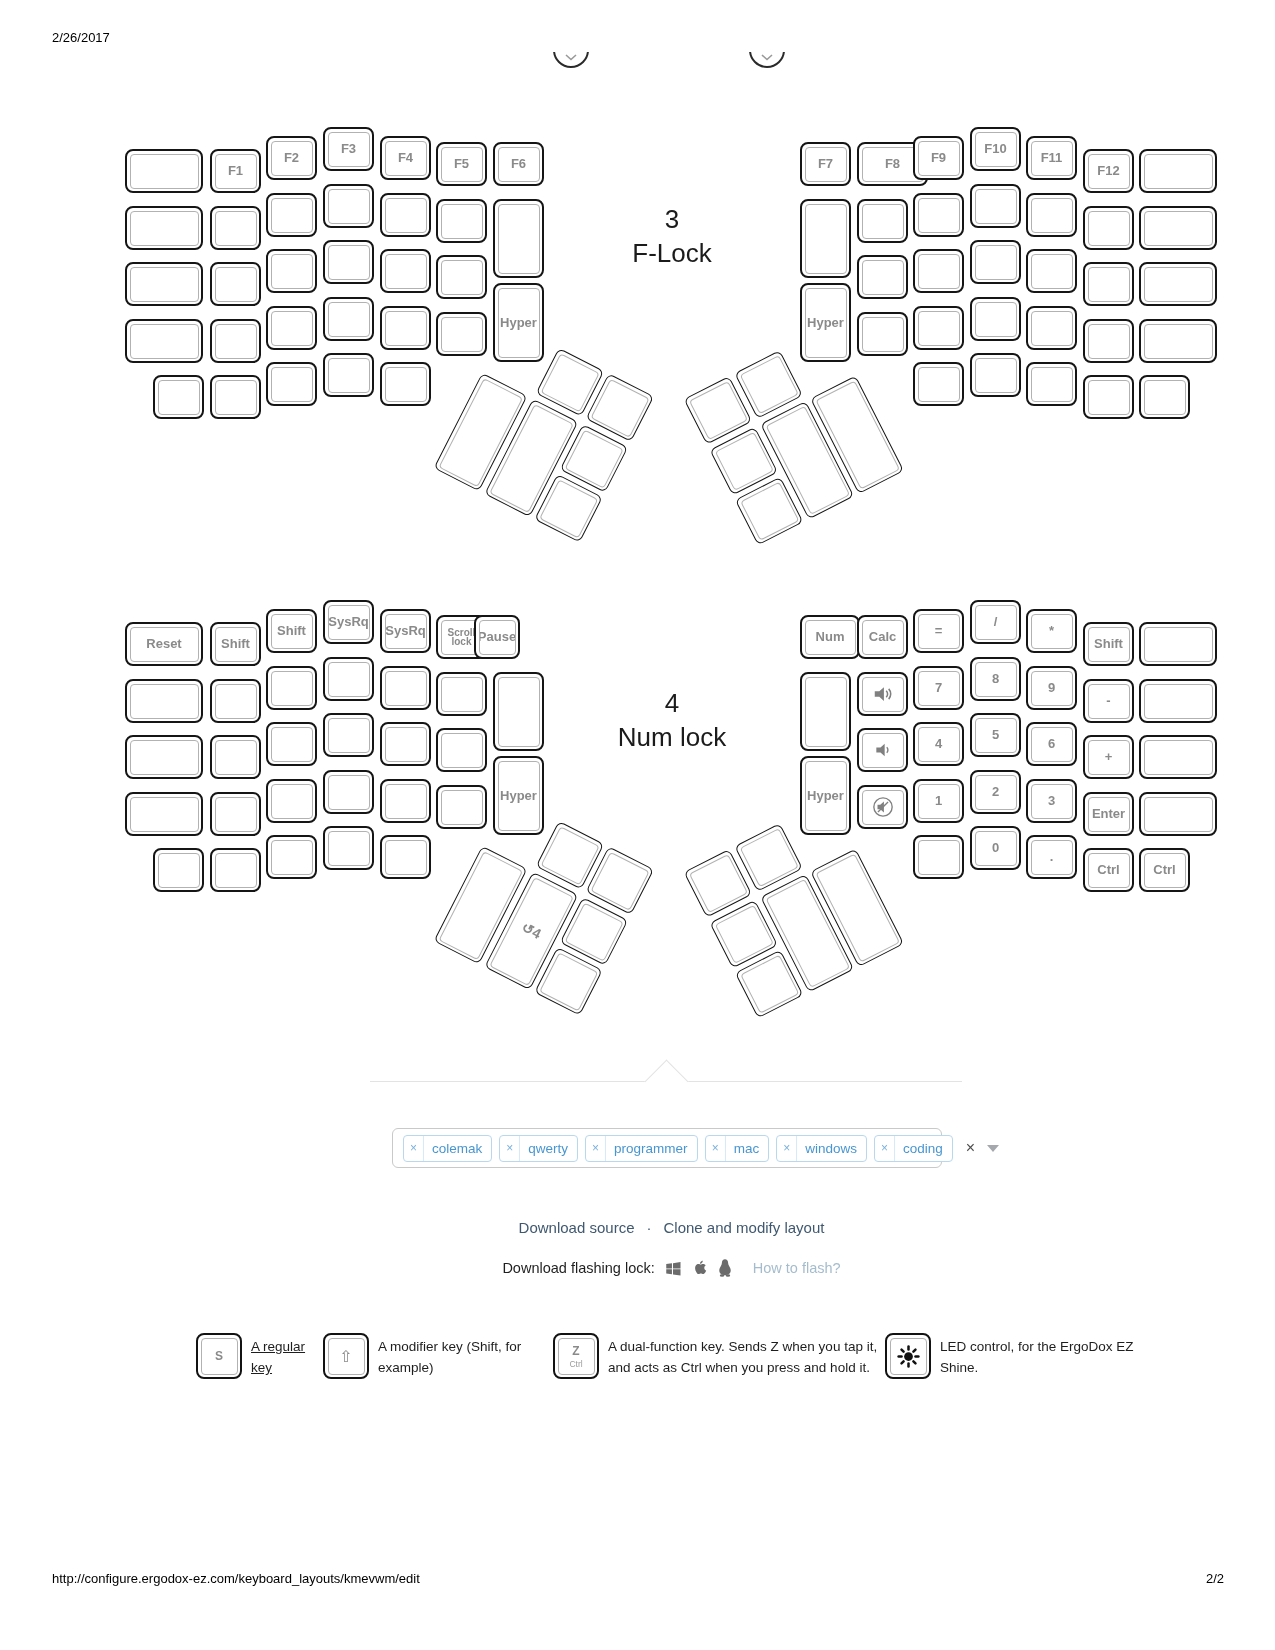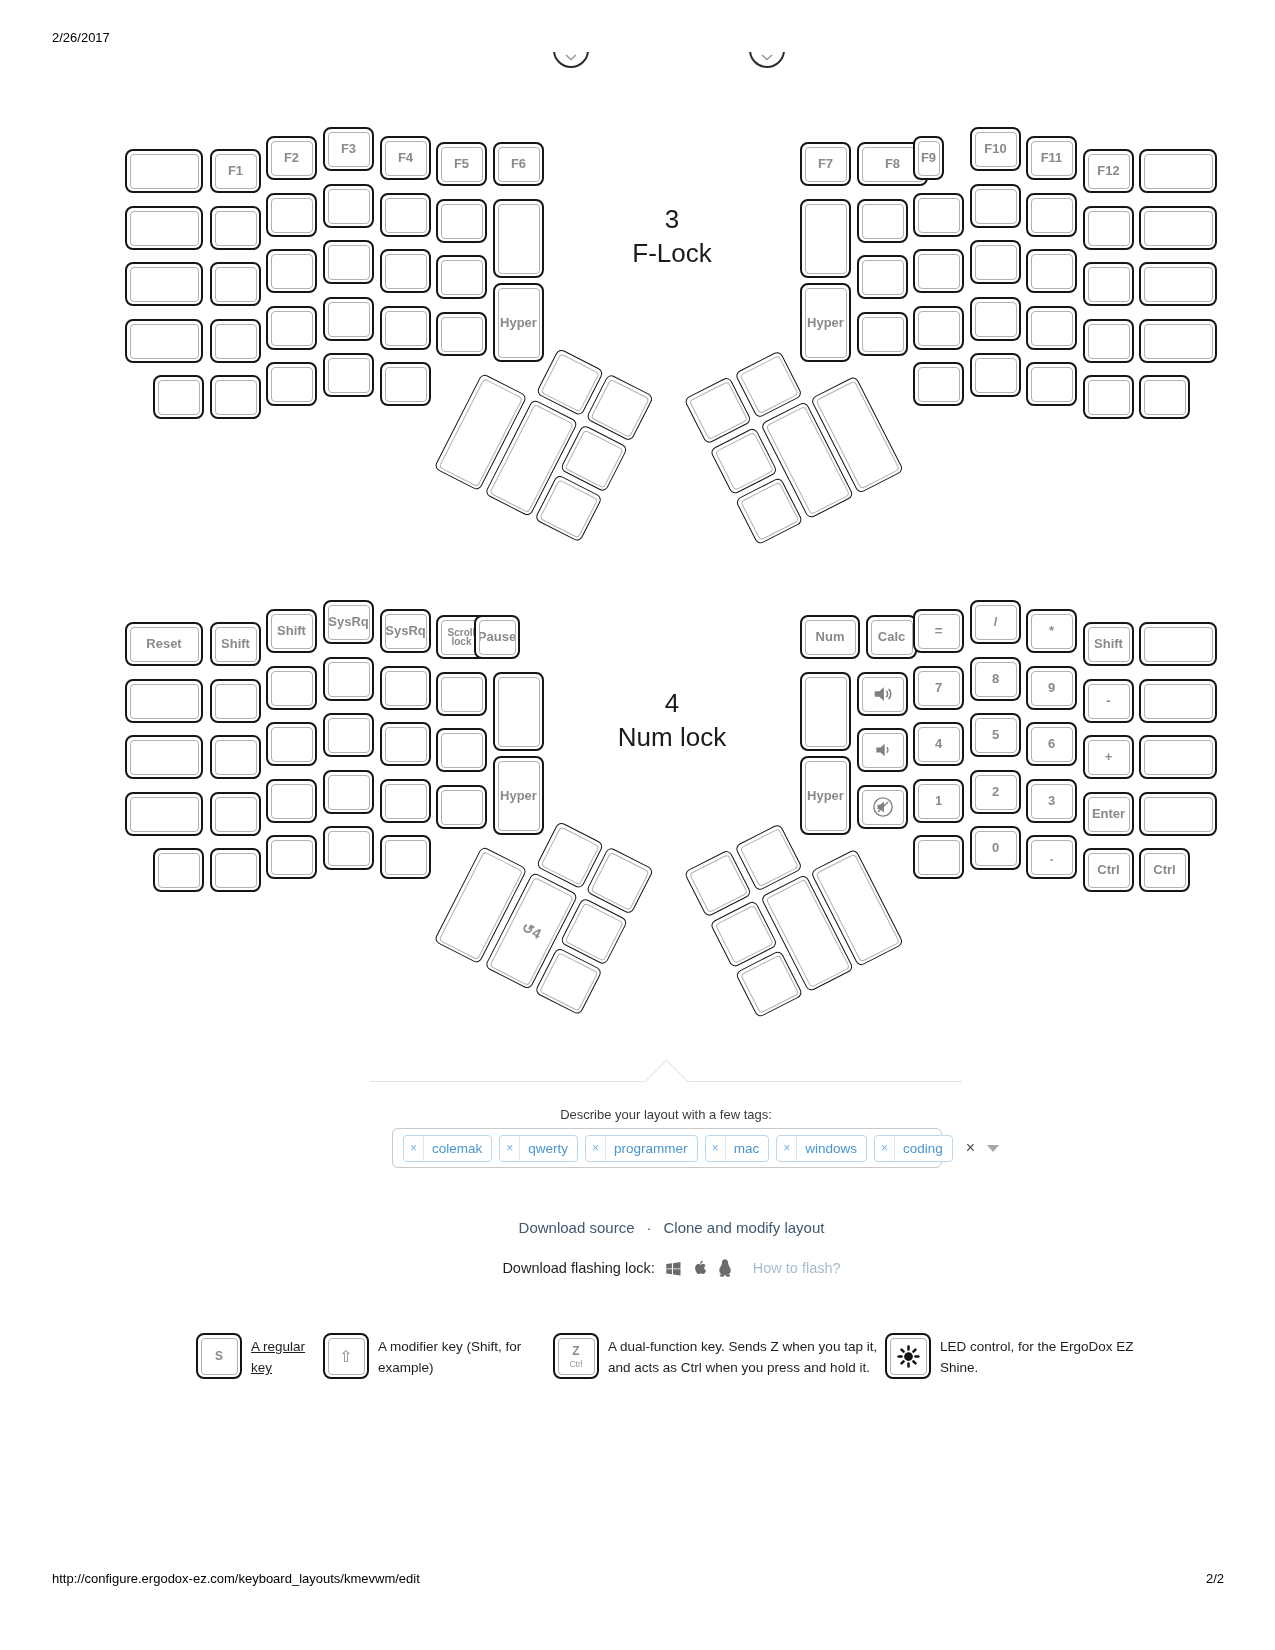--- a/index.html
+++ b/index.html
@@ -222,21 +222,21 @@
         </div>
         <div class="key" style="left: 57px; top: 72px; width: 51px; height: 44px;">
           <div class="cap"></div>
         </div>
         <div class="key" style="left: 57px; top: 128px; width: 51px; height: 44px;">
           <div class="cap"></div>
         </div>
         <div class="key" style="left: 57px; top: 185px; width: 51px; height: 44px;">
           <div class="cap"></div>
         </div>
-        <div class="key" style="left: 113px; top: 9px; width: 31px; height: 44px;">
+        <div class="key" style="left: 113px; top: 9px; width: 51px; height: 44px;">
           <div class="cap">
             <span class="lbl">F9</span>
           </div>
         </div>
         <div class="key" style="left: 113px; top: 66px; width: 51px; height: 44px;">
           <div class="cap"></div>
         </div>
         <div class="key" style="left: 113px; top: 122px; width: 51px; height: 44px;">
           <div class="cap"></div>
         </div>
@@ -481,21 +481,21 @@
           </div>
         </div>
         <div class="key" style="left: 0px; top: 72px; width: 51px; height: 79px;">
           <div class="cap"></div>
         </div>
         <div class="key" style="left: 0px; top: 156px; width: 51px; height: 79px;">
           <div class="cap">
             <span class="lbl">Hyper</span>
           </div>
         </div>
-        <div class="key" style="left: 66px; top: 15px; width: 51px; height: 44px;">
+        <div class="key" style="left: 57px; top: 15px; width: 51px; height: 44px;">
           <div class="cap">
             <span class="lbl">Calc</span>
           </div>
         </div>
         <div class="key" style="left: 57px; top: 72px; width: 51px; height: 44px;">
           <div class="cap">
             <svg width="22" height="22" viewBox="0 0 24 24">
               <polygon points="3,9 8,9 13,4.5 13,19.5 8,15 3,15" fill="#808080"></polygon>
               <path d="M15.5 8.5a4.8 4.8 0 0 1 0 7" fill="none" stroke="#808080" stroke-width="1.7"></path>
               <path d="M18.2 6.4a8.2 8.2 0 0 1 0 11.2" fill="none" stroke="#808080" stroke-width="1.7"></path>
@@ -675,21 +675,20 @@
         </div>
         <div class="key" style="left: 113px; top: 57px; width: 51px; height: 107px;">
           <div class="cap"></div>
         </div>
       </div>
   </section>
 
   <div class="divider"></div>
   <div class="caret"></div>
 
-  <div class="tags-prompt">Describe your layout with a few tags:</div>
   <div class="tags-box">
       <span class="pill">
         <span class="pill-x">×</span>
         <span class="pill-t">colemak</span>
       </span>
       <span class="pill">
         <span class="pill-x">×</span>
         <span class="pill-t">qwerty</span>
       </span>
       <span class="pill">

